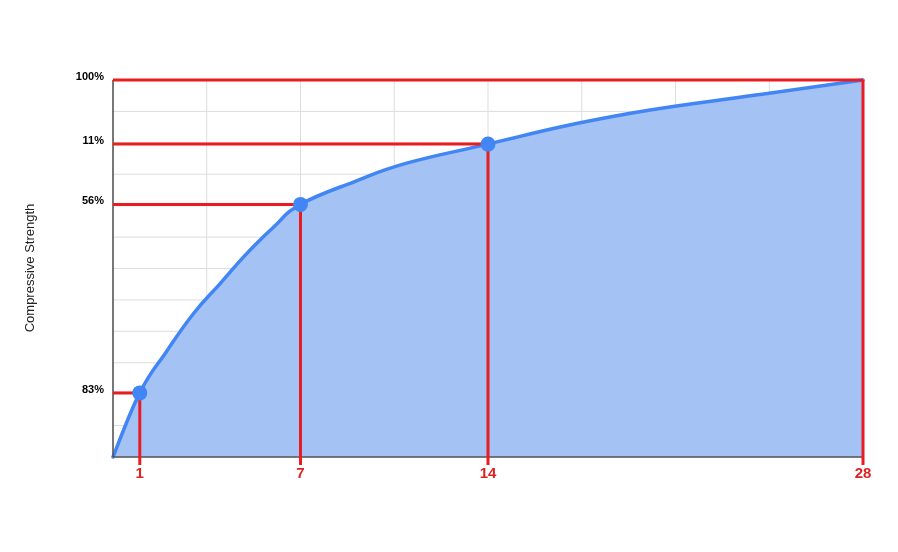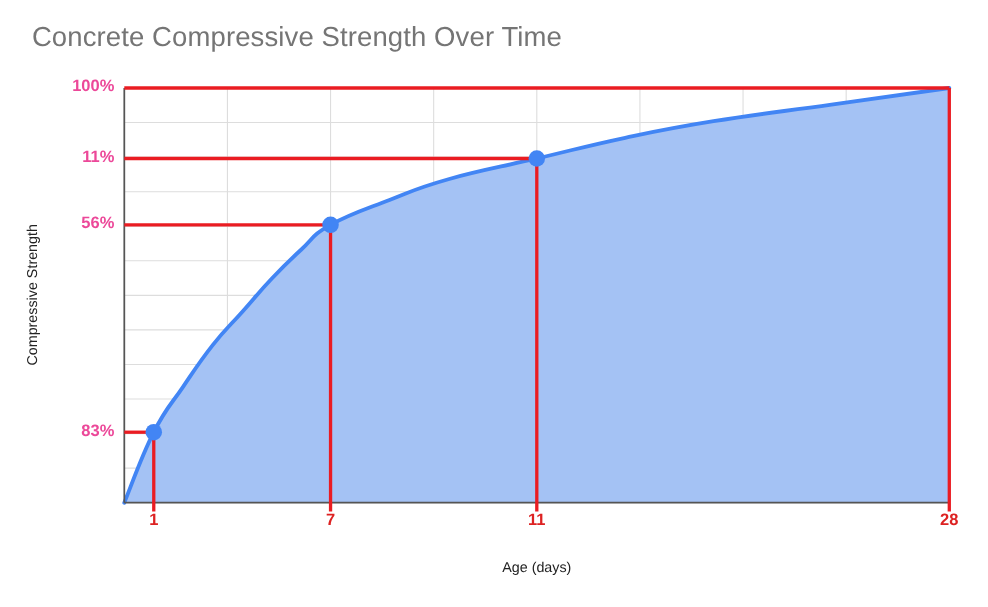--- a/index.html
+++ b/index.html
@@ -64,23 +64,23 @@
     left: 0;
     top: 0;
   }
 
   
   .ytick {
     position: absolute;
     right: 0;
     width: 100%;
     text-align: right;
-    font-size: 15px;
+    font-size: 11px;
     font-weight: bold;
-    color: #ec4899;
+    color: #000000;
     white-space: nowrap;
   }
   .ytick-wrap {
     position: absolute;
     left: 0px;
     width: 104px;
   }
   .xtick {
     position: absolute;
     top: 464px;
@@ -89,25 +89,23 @@
     color: #dd2222;
     transform: translateX(-50%);
     white-space: nowrap;
   }
 </style>
 </head>
 <body>
 
 <div id="chart-root">
 
-  <div id="chart-title">Concrete Compressive Strength Over Time</div>
 
   <div id="y-axis-title">Compressive Strength</div>
 
-  <div id="x-axis-title">Age (days)</div>
 
   <svg id="plot-svg" width="898" height="552">
     <g id="g-hgrid">
         <line x1="113" y1="111.41666666666667" x2="863" y2="111.41666666666667" stroke="#DDDDDD" stroke-width="1"></line>
         <line x1="113" y1="142.83333333333334" x2="863" y2="142.83333333333334" stroke="#DDDDDD" stroke-width="1"></line>
         <line x1="113" y1="174.25" x2="863" y2="174.25" stroke="#DDDDDD" stroke-width="1"></line>
         <line x1="113" y1="205.66666666666669" x2="863" y2="205.66666666666669" stroke="#DDDDDD" stroke-width="1"></line>
         <line x1="113" y1="237.08333333333334" x2="863" y2="237.08333333333334" stroke="#DDDDDD" stroke-width="1"></line>
         <line x1="113" y1="268.5" x2="863" y2="268.5" stroke="#DDDDDD" stroke-width="1"></line>
         <line x1="113" y1="299.91666666666663" x2="863" y2="299.91666666666663" stroke="#DDDDDD" stroke-width="1"></line>
@@ -163,17 +161,17 @@
       <div class="ytick-wrap" style="top: 134.09px;">
         <div class="ytick">11%</div>
       </div>
       <div class="ytick-wrap" style="top: 70px;">
         <div class="ytick">100%</div>
       </div>
     </div>
   <div id="xtick-layer">
       <div class="xtick" style="left: 139.786px;">1</div>
       <div class="xtick" style="left: 300.5px;">7</div>
-      <div class="xtick" style="left: 488px;">11</div>
+      <div class="xtick" style="left: 488px;">14</div>
       <div class="xtick" style="left: 863px;">28</div>
     </div>
 
 </div>
 
 </body></html>

